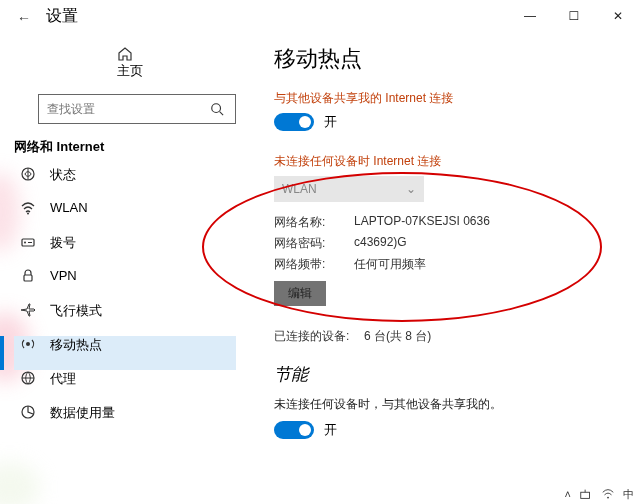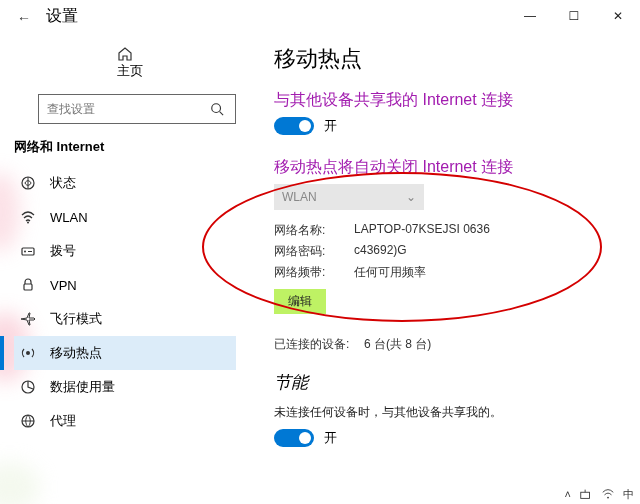--- a/index.html
+++ b/index.html
@@ -12,39 +12,39 @@
   .winbtn { width: 44px; height: 32px; display: flex; align-items: center; justify-content: center; font-size: 12px; color: #222; }
   .body { display: flex; flex: 1; overflow: hidden; }
   .sidebar { width: 250px; padding: 8px 14px 0 14px; position: relative; }
   .home-row { display: flex; align-items: center; padding: 6px 0; margin-bottom: 8px; flex-direction: column; }
   .home-row .icon { width: 20px; display: inline-flex; justify-content: center; }
   .home-row .lbl { margin-left: 10px; font-size: 13px; }
   .searchbox { display: flex; align-items: center; border: 1px solid #666; height: 30px; margin-bottom: 14px; margin-left: 24px; }
   .searchbox input { border: none; outline: none; flex: 1; padding: 0 8px; font-size: 12px; font-family: inherit; }
   .searchbox .searchicon { width: 30px; text-align: center; color: #333; font-size: 14px; }
   .group-head { font-size: 13px; font-weight: 600; margin: 0 0 10px 0; }
-  .nav-item { display: flex; align-items: center; height: 34px; padding: 0 4px; cursor: default; position: relative; }
+  .nav-item { display: flex; align-items: flex-start; height: 34px; padding: 0 4px; cursor: default; position: relative; }
   .nav-item.selected { background: #dcecf9; }
   .nav-item.selected::before { content: ""; position: absolute; left: -14px; top: 0; height: 100%; width: 4px; background: #0078d4; }
   .nav-item .icon { width: 20px; display: inline-flex; justify-content: center; color: #333; }
   .nav-item .lbl { margin-left: 12px; font-size: 13px; }
   .content { flex: 1; padding: 12px 20px 0 24px; overflow: hidden; }
   h1 { font-size: 22px; font-weight: 400; margin-bottom: 16px; }
   h2 { font-size: 17px; font-weight: 400; margin: 18px 0 10px 0; font-style: italic; }
-  .small-label { font-size: 16px; color: #a21caf; margin-bottom: 6px; }
+  .small-label { font-size: 12px; color: #c2410c; margin-bottom: 6px; }
   .toggle { display: flex; align-items: center; margin-bottom: 8px; }
   .toggle-pill { width: 40px; height: 18px; background: #0078d4; border-radius: 9px; position: relative; margin-right: 10px; }
   .toggle-pill::after { content: ""; position: absolute; width: 12px; height: 12px; background: #fff; border-radius: 50%; top: 3px; right: 3px; }
   .toggle-label { font-size: 13px; }
   .combo { display: inline-flex; align-items: center; justify-content: space-between; background: #e6e6e6; color: #888; width: 150px; height: 26px; padding: 0 8px; font-size: 12px; margin-bottom: 12px; }
   .combo .chev { color: #888; }
   .info-row { display: flex; font-size: 12px; color: #333; margin-bottom: 4px; }
   .info-row .k { width: 80px; }
   .info-row .v { color: #333; }
-  .edit-btn { display: inline-block; background: #bef264; color: #222; font-size: 12px; padding: 4px 14px; margin-top: 4px; }
+  .edit-btn { display: inline-block; background: #737373; color: #222; font-size: 12px; padding: 4px 14px; margin-top: 4px; }
   .desc { font-size: 12px; color: #222; margin-top: 8px; }
   .ellipse { position: absolute; border: 2px solid #d40000; border-radius: 50%; pointer-events: none; }
   .ellipse1 { left: 202px; top: 172px; width: 400px; height: 150px; }
   .taskbar-right { position: absolute; bottom: 0; right: 0; height: 20px; display: flex; align-items: center; gap: 8px; padding: 0 6px; font-size: 11px; color: #333; }
   svg { display: block; }
   .pink-blur { position: absolute; border-radius: 50%; filter: blur(10px); opacity: 0.4; pointer-events: none; }
 </style>
 </head>
 <body>
 
@@ -136,47 +136,47 @@
               <circle cx="8" cy="8" r="2" fill="#333"></circle>
               <path d="M4 4 a6 6 0 0 0 0 8 M12 4 a6 6 0 0 1 0 8" fill="none" stroke="#333" stroke-width="1.2"></path>
             </svg>
           </span>
         <span class="lbl">移动热点</span>
       </div>
       <div class="nav-item">
         <span class="icon">
             <svg width="16" height="16" viewBox="0 0 16 16">
               <circle cx="8" cy="8" r="6" fill="none" stroke="#333" stroke-width="1.2"></circle>
+              <path d="M2 8 H14 M8 2 C11 5 11 11 8 14 C5 11 5 5 8 2" fill="none" stroke="#333" stroke-width="1"></path>
+            </svg>
+          </span>
+        <span class="lbl">代理</span>
+      </div>
+      <div class="nav-item">
+        <span class="icon">
+            <svg width="16" height="16" viewBox="0 0 16 16">
+              <circle cx="8" cy="8" r="6" fill="none" stroke="#333" stroke-width="1.2"></circle>
               <path d="M8 2 V8 L13 10" fill="none" stroke="#333" stroke-width="1.2"></path>
             </svg>
           </span>
         <span class="lbl">数据使用量</span>
-      </div>
-      <div class="nav-item">
-        <span class="icon">
-            <svg width="16" height="16" viewBox="0 0 16 16">
-              <circle cx="8" cy="8" r="6" fill="none" stroke="#333" stroke-width="1.2"></circle>
-              <path d="M2 8 H14 M8 2 C11 5 11 11 8 14 C5 11 5 5 8 2" fill="none" stroke="#333" stroke-width="1"></path>
-            </svg>
-          </span>
-        <span class="lbl">代理</span>
       </div>
     </div>
 
     <div class="content">
       <h1>移动热点</h1>
 
       <div class="small-label">与其他设备共享我的 Internet 连接</div>
       <div class="toggle">
         <span class="toggle-pill"></span>
         <span class="toggle-label">开</span>
       </div>
 
       <div style="height:14px"></div>
-      <div class="small-label">移动热点将自动关闭 Internet 连接</div>
+      <div class="small-label">未连接任何设备时 Internet 连接</div>
       <div class="combo">
         <span>WLAN</span>
         <span class="chev">⌄</span>
       </div>
 
       <div class="info-row">
         <span class="k">网络名称:</span>
         <span class="v">LAPTOP-07KSEJSI 0636</span>
       </div>
       <div class="info-row">

